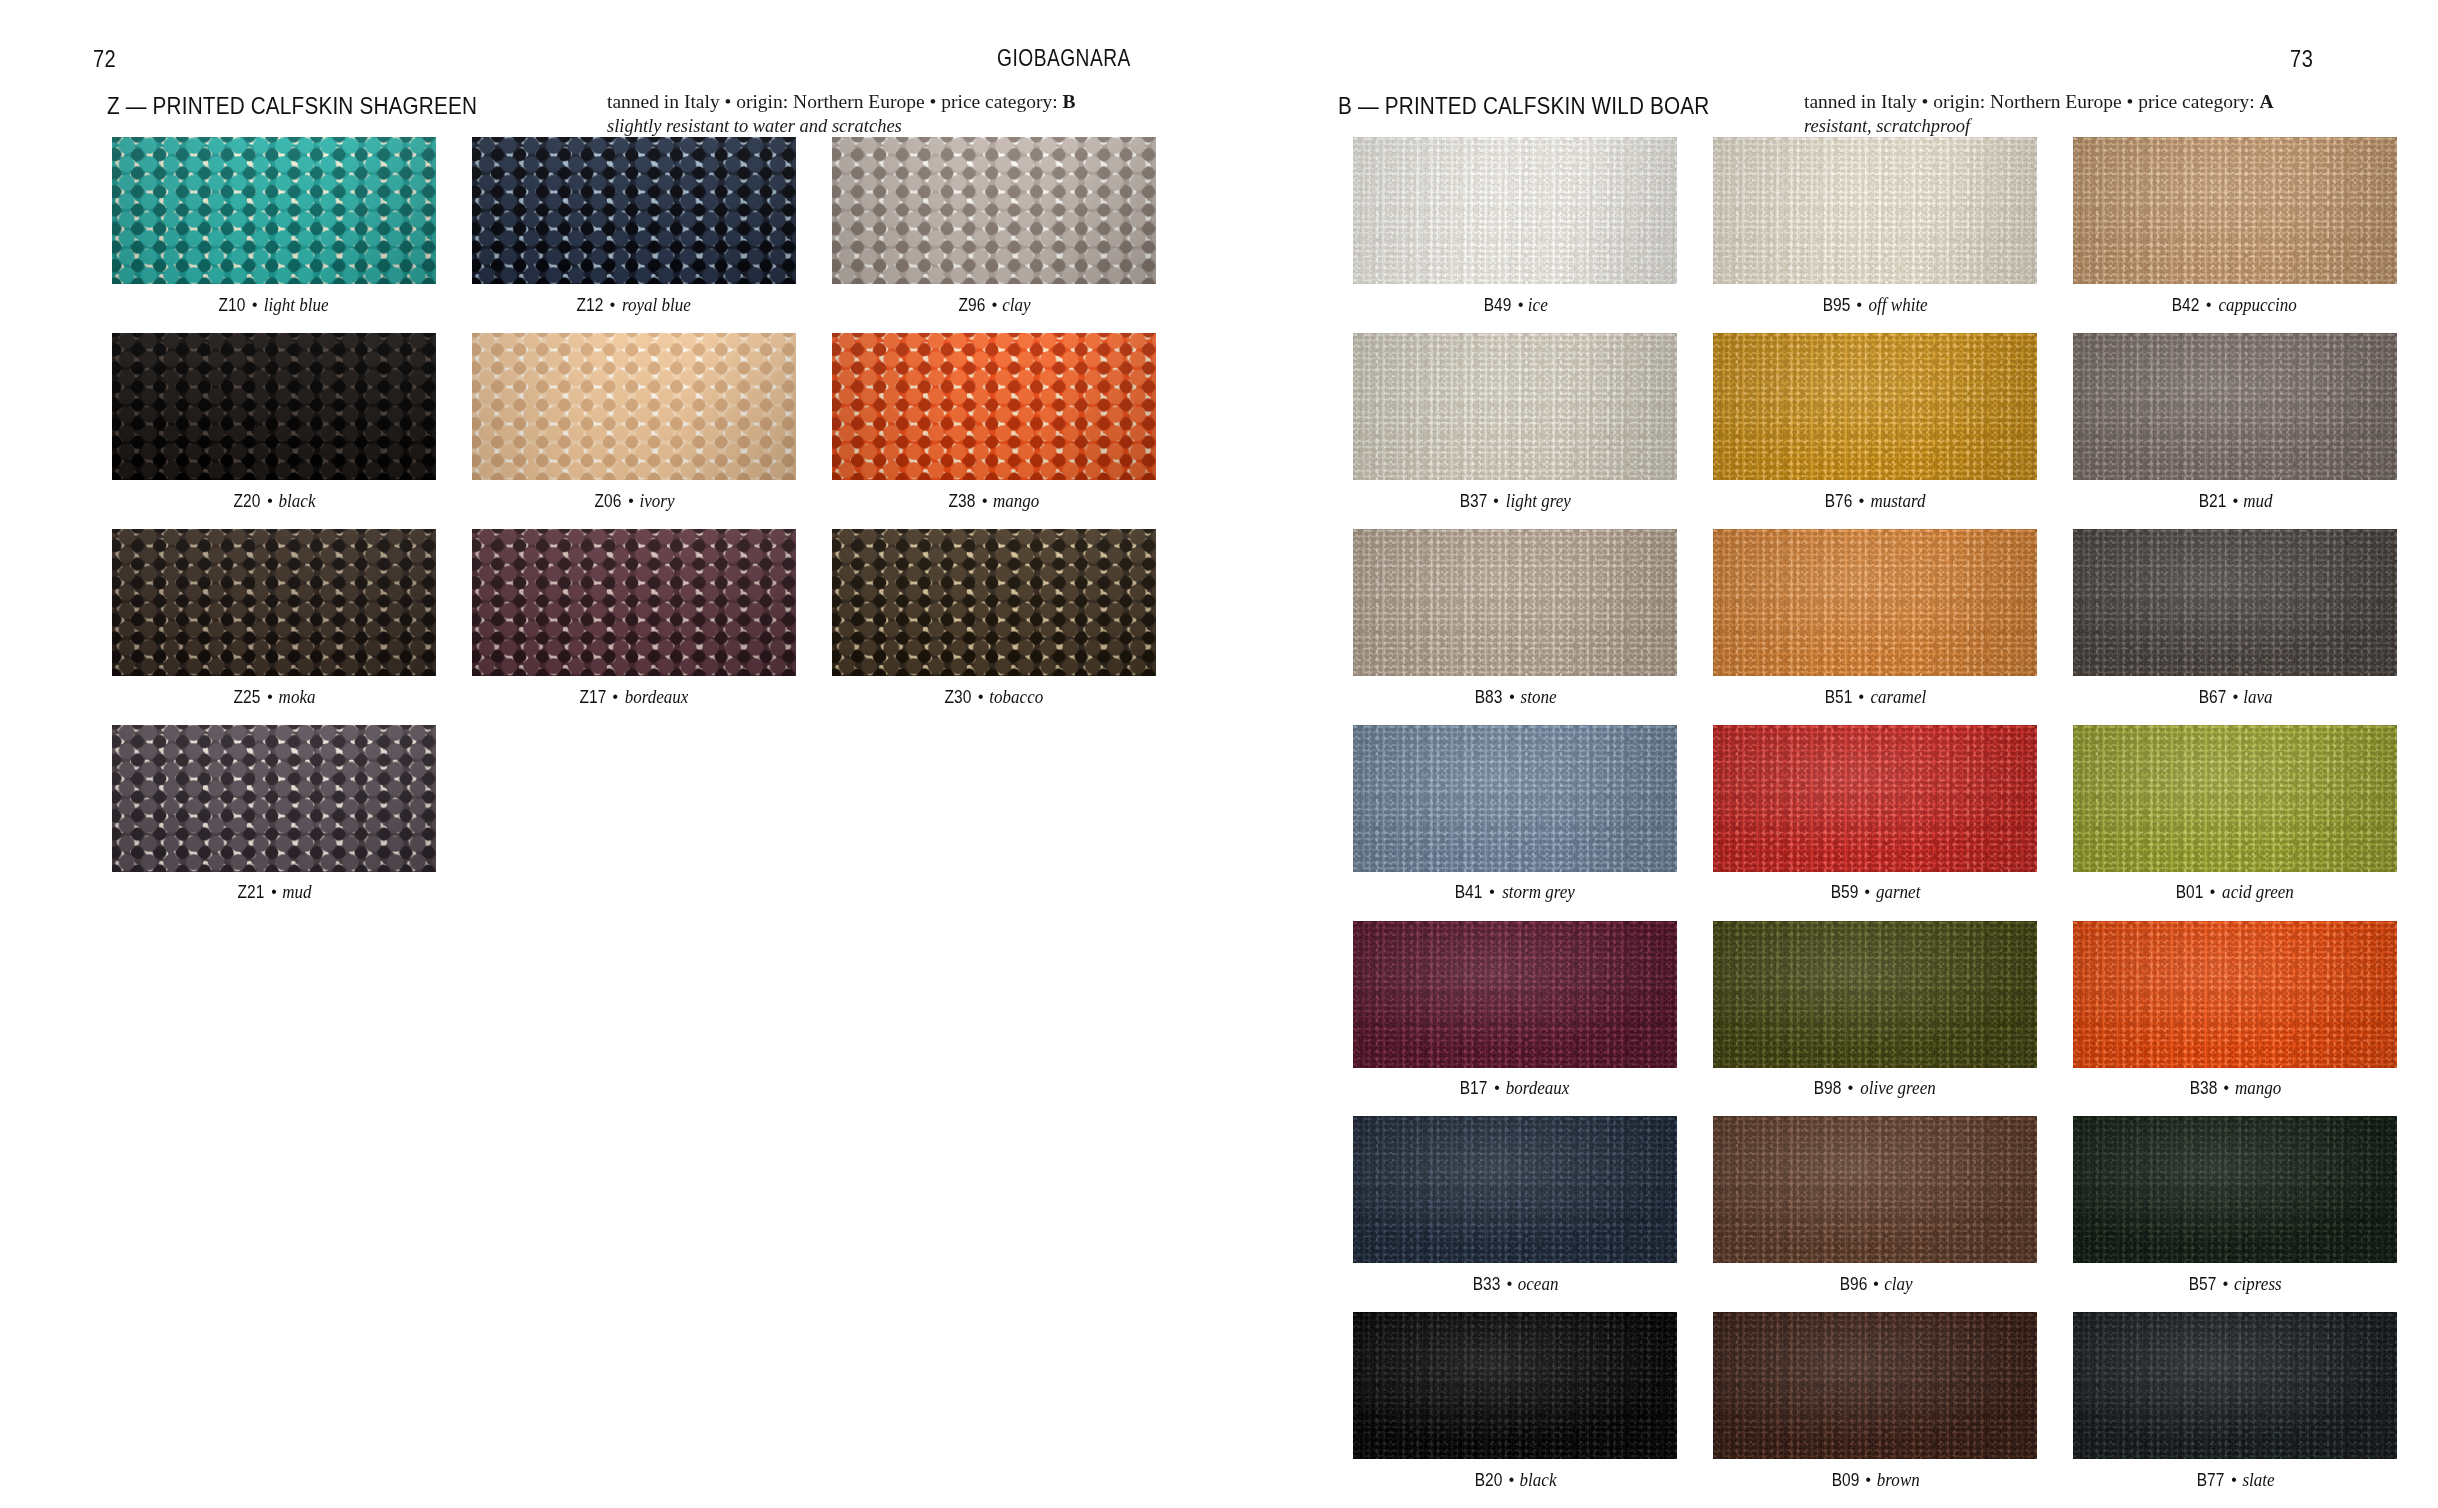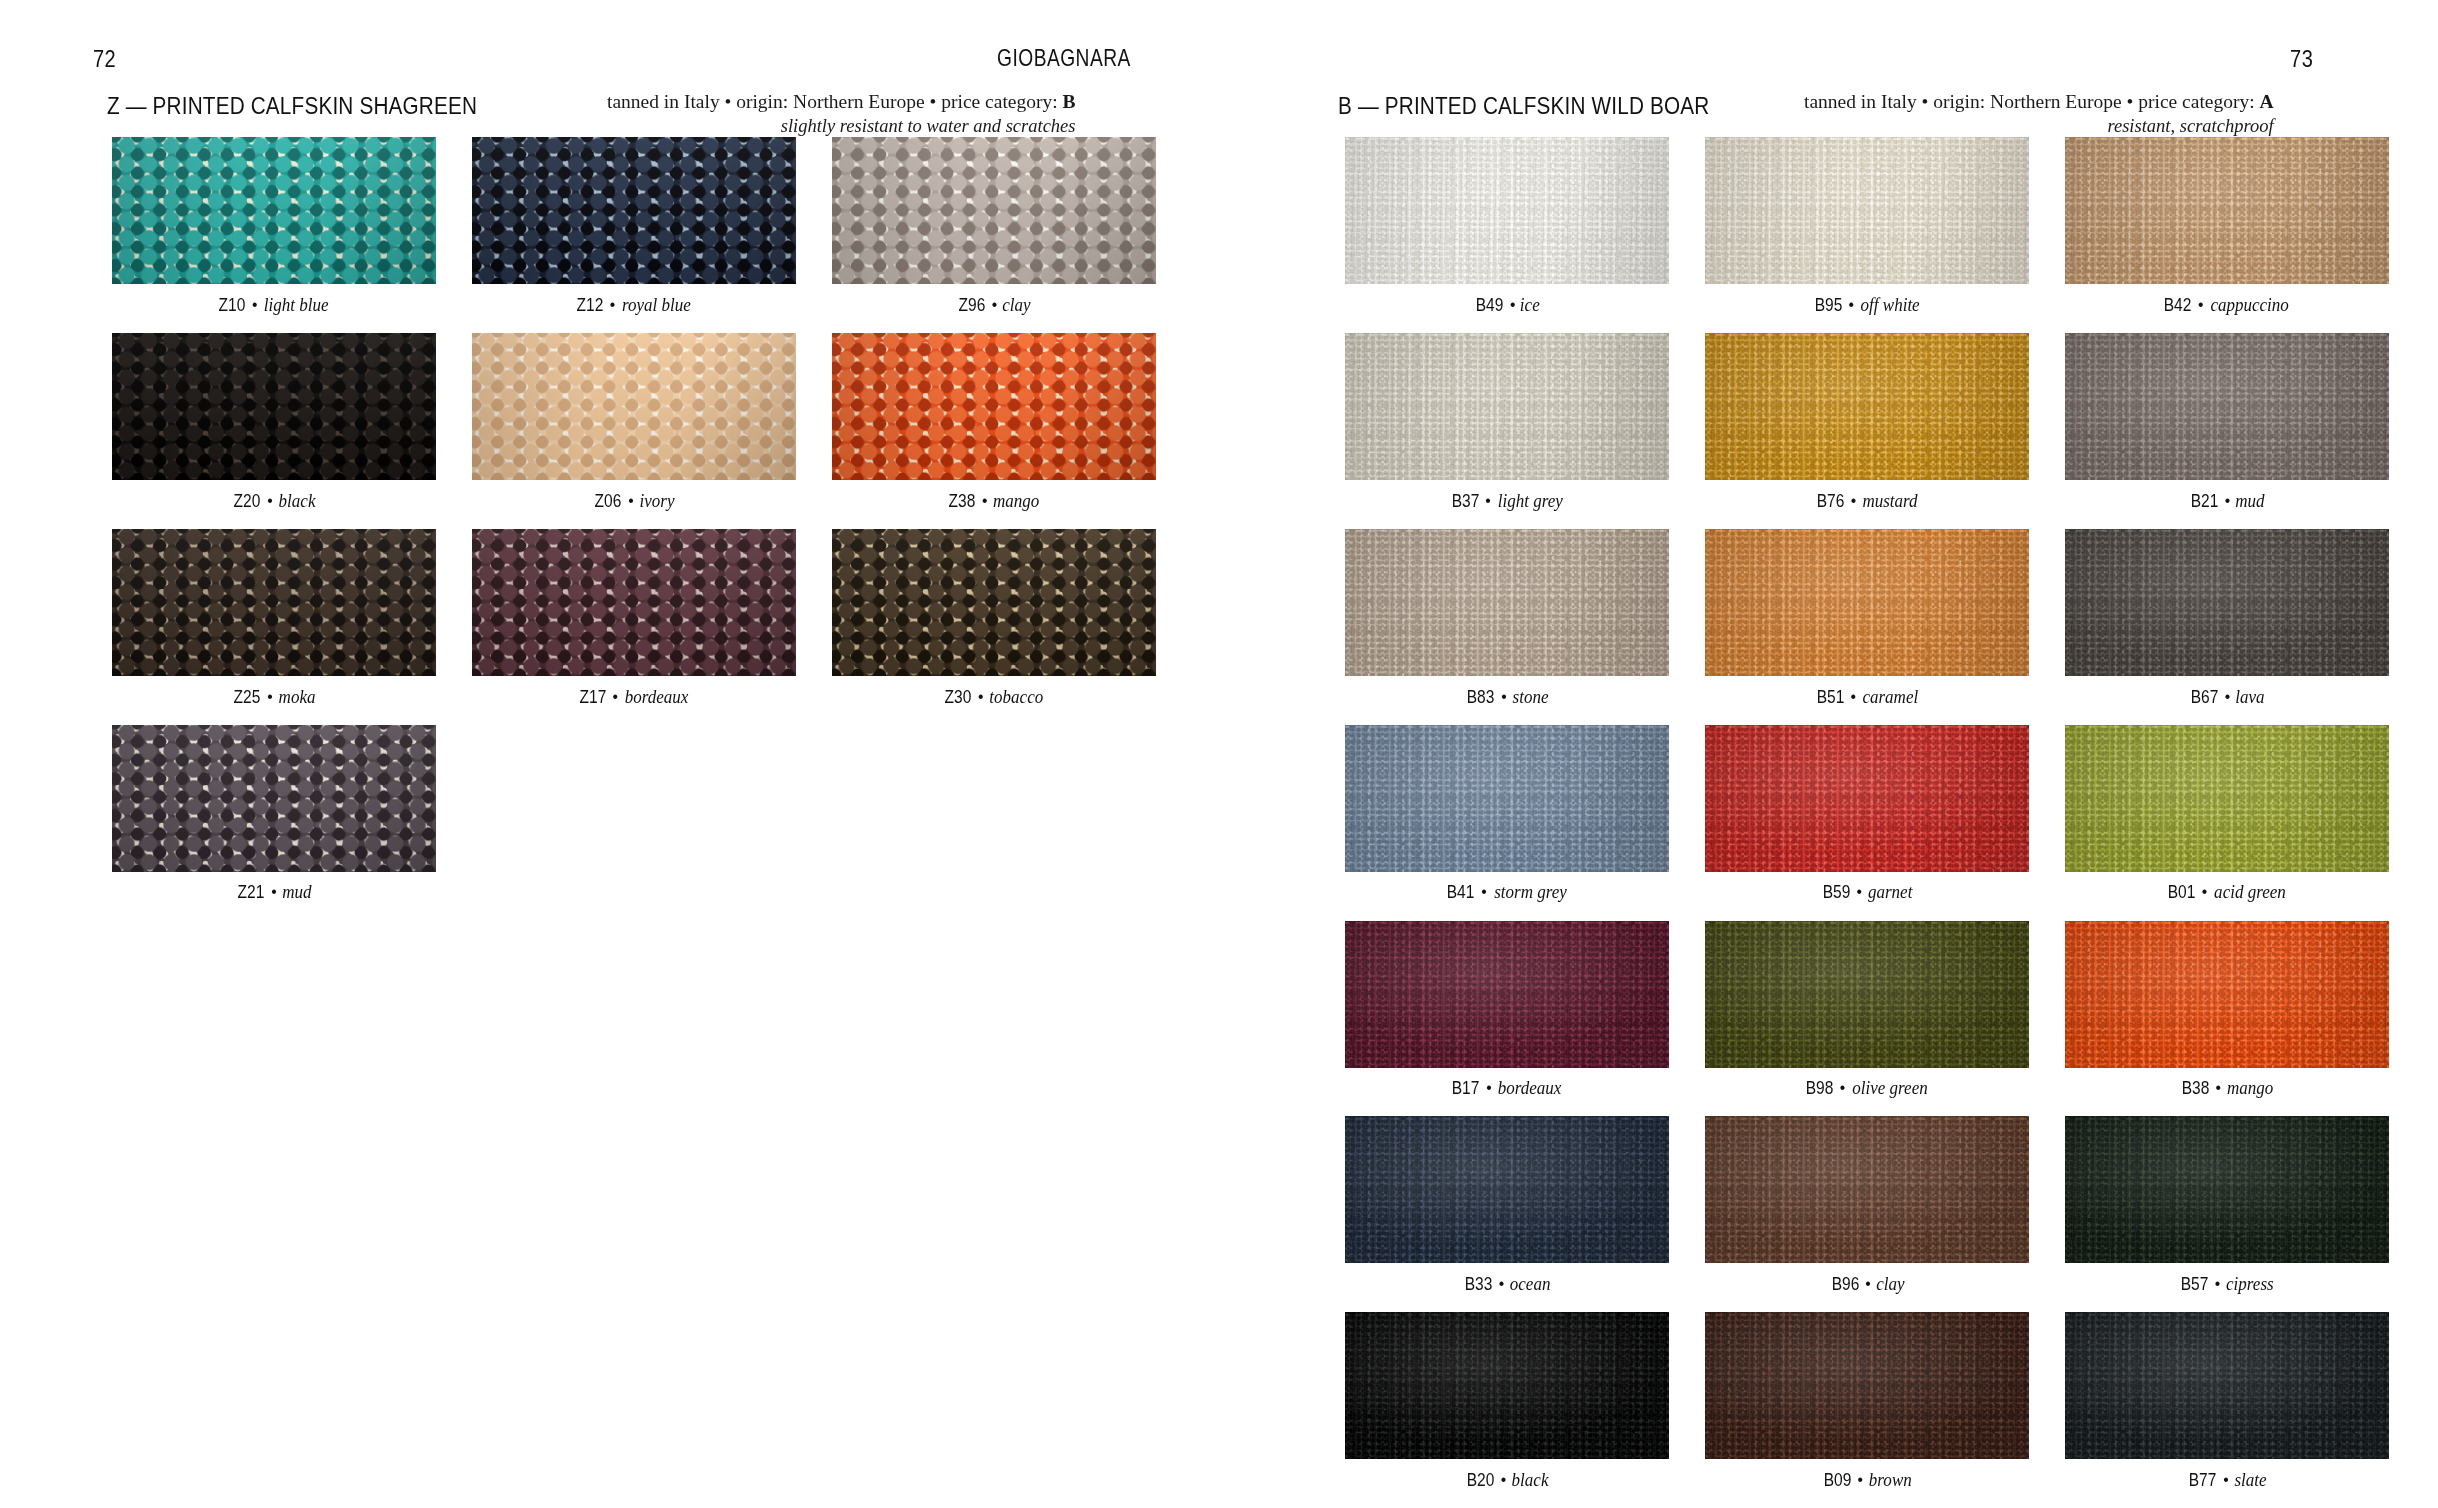--- a/index.html
+++ b/index.html
@@ -38,34 +38,34 @@
   .pg-right .sect-title{left:119px;}
 
   .meta{
     position:absolute;top:-2px;
     font-family:"Liberation Serif", serif;
     font-size:19.5px;line-height:1.28;color:#1a1a1a;white-space:nowrap;
   }
   .pg-left .meta{left:607px;}
   .pg-right .meta{left:585px;}
   .meta .cat{font-weight:700;}
-  .meta .prop{font-style:italic;display:block;font-size:18.5px;text-align:right;}
+  .meta .prop{font-style:italic;display:block;font-size:18.5px;}
 
   
   .grid{
     position:absolute;
     top:137px;
     display:grid;
     grid-template-columns:repeat(3, 324px);
     column-gap:36px;
     row-gap:17.6px;
   }
   .pg-left .grid{left:112px;}
   .pg-right .grid{left:1341px - 1219px;}
-  .pg-right .grid{left:126px;}
+  .pg-right .grid{left:134px;}
 
   .cell{width:324px;}
   .swatch{
     width:324px;height:147px;
     position:relative;overflow:hidden;
     background-color:#ccc;
   }
   .caption{
     text-align:center;
     margin-top:9.8px;

